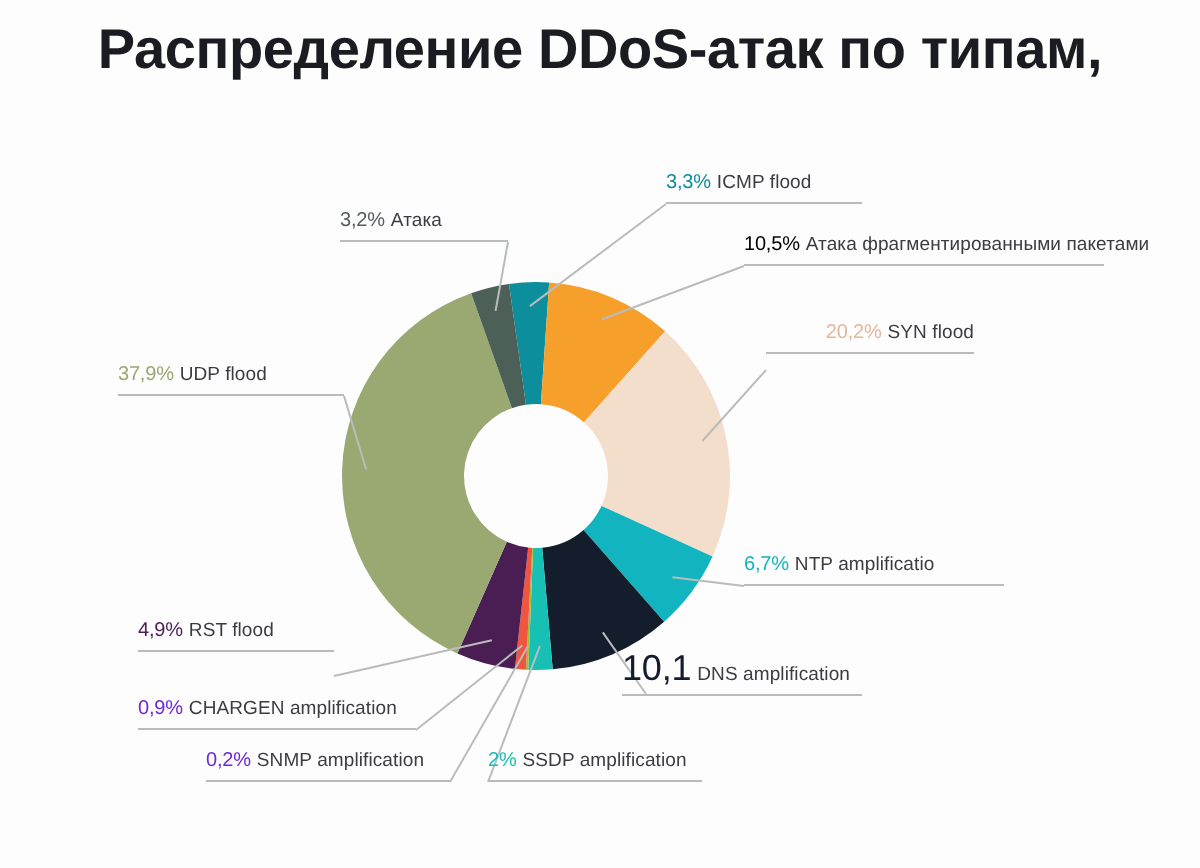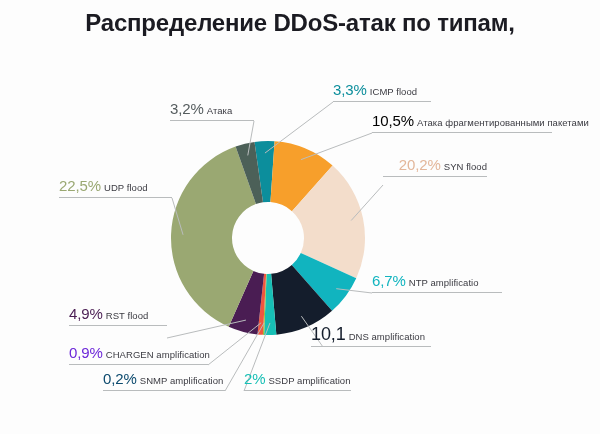--- a/index.html
+++ b/index.html
@@ -18,41 +18,41 @@
   #chart-root {
     position: absolute;
     inset: 0;
   }
   .chart-title {
     position: absolute;
     left: 0;
     top: 8px;
     width: 600px;
     text-align: center;
-    font-size: 24px;
+    font-size: 28px;
     font-weight: bold;
     color: #1b1b22;
     letter-spacing: -0.2px;
     line-height: 1.22;
   }
   svg.donut-svg {
     position: absolute;
     left: 0;
     top: 0;
     width: 600px;
     height: 434px;
     overflow: visible;
   }
   .lbl {
     position: absolute;
     white-space: nowrap;
     line-height: 1;
   }
   .lbl .pct {
-    font-size: 15px;
+    font-size: 10px;
     font-weight: normal;
     letter-spacing: -0.1px;
   }
   .lbl .desc {
     font-size: 9.5px;
     color: #3b3b42;
     letter-spacing: 0.05px;
     margin-left: 3px;
   }
   .lbl .rule {
@@ -123,20 +123,20 @@
       </g>
   </svg>
 
   <div id="labels">
       <div class="lbl" style="left: 333px; top: 82px;"><span class="pct" style="color: rgb(12, 142, 156);">3,3%</span><span class="desc">ICMP flood</span><span class="rule" style="width: 98px;"></span></div>
       <div class="lbl" style="left: 372px; top: 113px;"><span class="pct" style="color: #000000;">10,5%</span><span class="desc">Атака фрагментированными пакетами</span><span class="rule" style="width: 180px;"></span></div>
       <div class="lbl" style="left: 383px; top: 157px; text-align: right;"><span class="pct" style="color: rgb(227, 183, 155);">20,2%</span><span class="desc">SYN flood</span><span class="rule" style="width: 104px;"></span></div>
       <div class="lbl" style="left: 372px; top: 273px;"><span class="pct" style="color: rgb(17, 180, 191);">6,7%</span><span class="desc">NTP amplificatio</span><span class="rule" style="width: 130px;"></span></div>
       <div class="lbl big" style="left: 311px; top: 325px;"><span class="pct" style="color: rgb(20, 29, 44);">10,1</span><span class="desc">DNS amplification</span><span class="rule" style="width: 120px;"></span></div>
       <div class="lbl" style="left: 244px; top: 371px;"><span class="pct" style="color: rgb(23, 191, 181);">2%</span><span class="desc">SSDP amplification</span><span class="rule" style="width: 107px;"></span></div>
-      <div class="lbl" style="left: 103px; top: 371px;"><span class="pct" style="color: #0c4a6e;">0,2%</span><span class="desc">SNMP amplification</span><span class="rule" style="width: 122px;"></span></div>
+      <div class="lbl" style="left: 103px; top: 371px;"><span class="pct" style="color: #6d28d9;">0,2%</span><span class="desc">SNMP amplification</span><span class="rule" style="width: 122px;"></span></div>
       <div class="lbl" style="left: 69px; top: 345px;"><span class="pct" style="color: #6d28d9;">0,9%</span><span class="desc">CHARGEN amplification</span><span class="rule" style="width: 139px;"></span></div>
       <div class="lbl" style="left: 69px; top: 306px;"><span class="pct" style="color: rgb(74, 29, 83);">4,9%</span><span class="desc">RST flood</span><span class="rule" style="width: 98px;"></span></div>
-      <div class="lbl" style="left: 59px; top: 178px;"><span class="pct" style="color: rgb(154, 168, 114);">22,5%</span><span class="desc">UDP flood</span><span class="rule" style="width: 113px;"></span></div>
+      <div class="lbl" style="left: 59px; top: 178px;"><span class="pct" style="color: rgb(154, 168, 114);">37,9%</span><span class="desc">UDP flood</span><span class="rule" style="width: 113px;"></span></div>
       <div class="lbl" style="left: 170px; top: 101px;"><span class="pct" style="color: rgb(85, 92, 94);">3,2%</span><span class="desc">Атака</span><span class="rule" style="width: 84px;"></span></div>
     </div>
 
 </div>
 
 </body></html>

